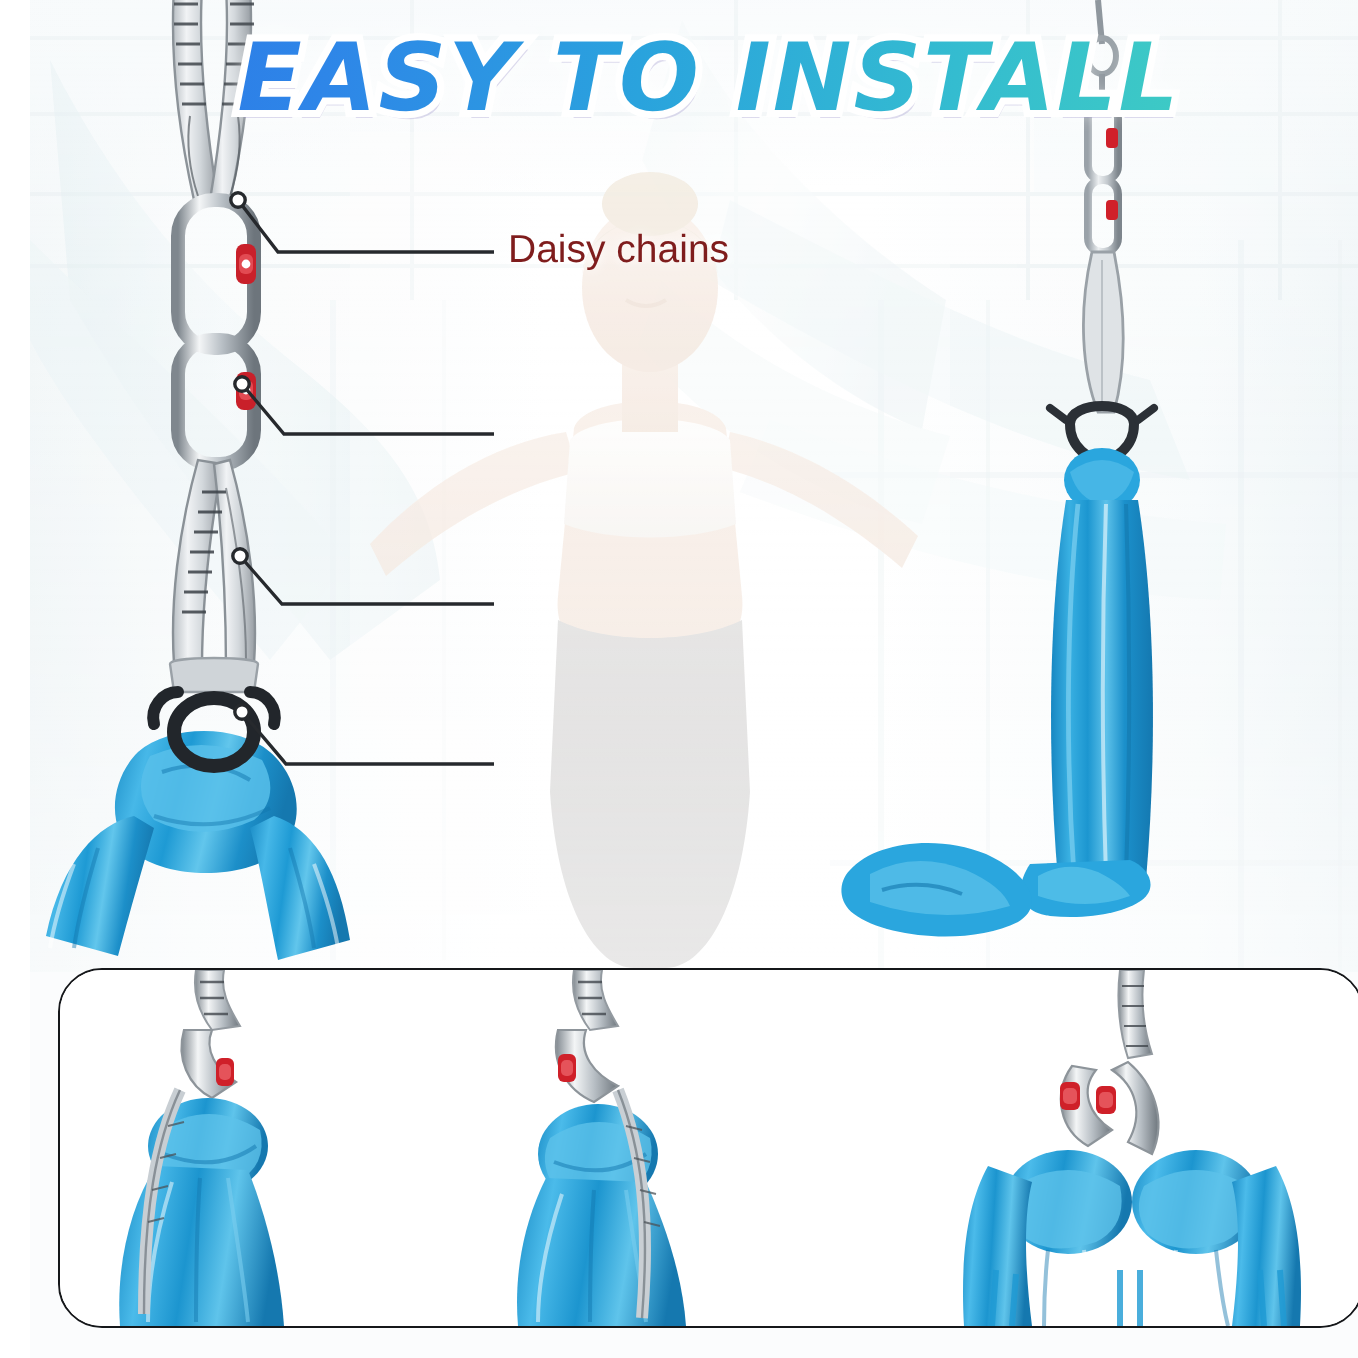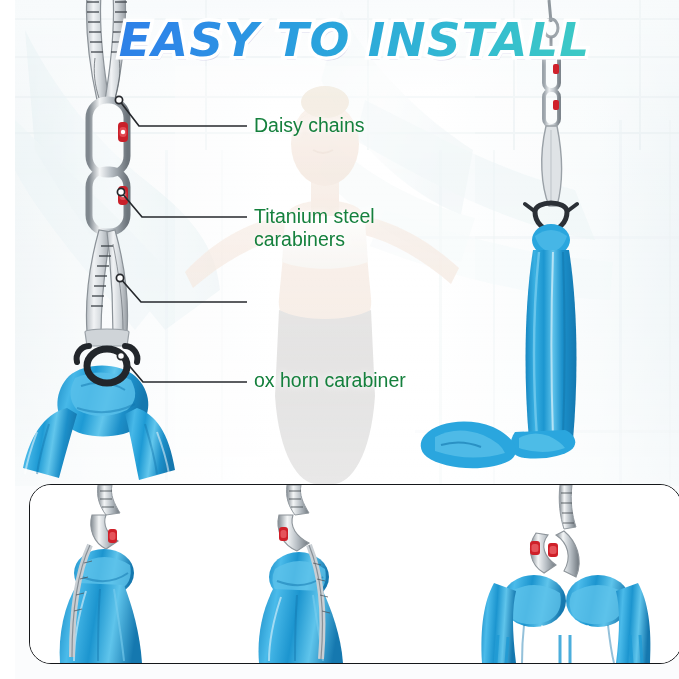--- a/index.html
+++ b/index.html
@@ -60,21 +60,21 @@
     font-family:"DejaVu Sans", sans-serif;
     color:#fff;
     -webkit-text-stroke:7px #ffffff;
     text-shadow:2px 4px 0 rgba(150,140,200,.30), 0 0 10px rgba(255,255,255,.95);
     z-index:29;white-space:nowrap;
   }
 
   
   .label{
     position:absolute;
-    color:#15803d;
+    color:#7f1d1d;
     font-size:19.5px;
     font-family:"Liberation Sans", sans-serif;
     line-height:1.16;
     white-space:pre-line;
     z-index:26;
     text-shadow:0 0 5px rgba(255,255,255,.9),0 0 9px rgba(255,255,255,.75);
   }
   .leader{position:absolute;z-index:25;overflow:visible;}
 
   
@@ -341,23 +341,20 @@
     </g>
     <g fill="#ffffff" stroke="#26292d" stroke-width="1.7">
       <circle cx="104" cy="100" r="3.6"></circle>
       <circle cx="106" cy="192" r="3.6"></circle>
       <circle cx="105" cy="278" r="3.6"></circle>
       <circle cx="106" cy="356" r="3.6"></circle>
     </g>
   </svg>
 
   <div class="label" style="left:239px;top:114px;">Daisy chains</div>
-  <div class="label" style="left:239px;top:205px;">Titanium steel
-carabiners</div>
-  <div class="label" style="left:239px;top:369px;">ox horn carabiner</div>
 
   <div class="bottom-panel">
 
     <div class="bp-cell" style="left:0;width:217px;">
       <svg width="217" height="178" viewBox="0 0 217 178">
         <defs>
           <linearGradient id="s1" x1="0" y1="0" x2="1" y2="0">
             <stop offset="0%" stop-color="#828a91"></stop>
               <stop offset="30%" stop-color="#f3f5f6"></stop>
             <stop offset="62%" stop-color="#b7bec4"></stop>

